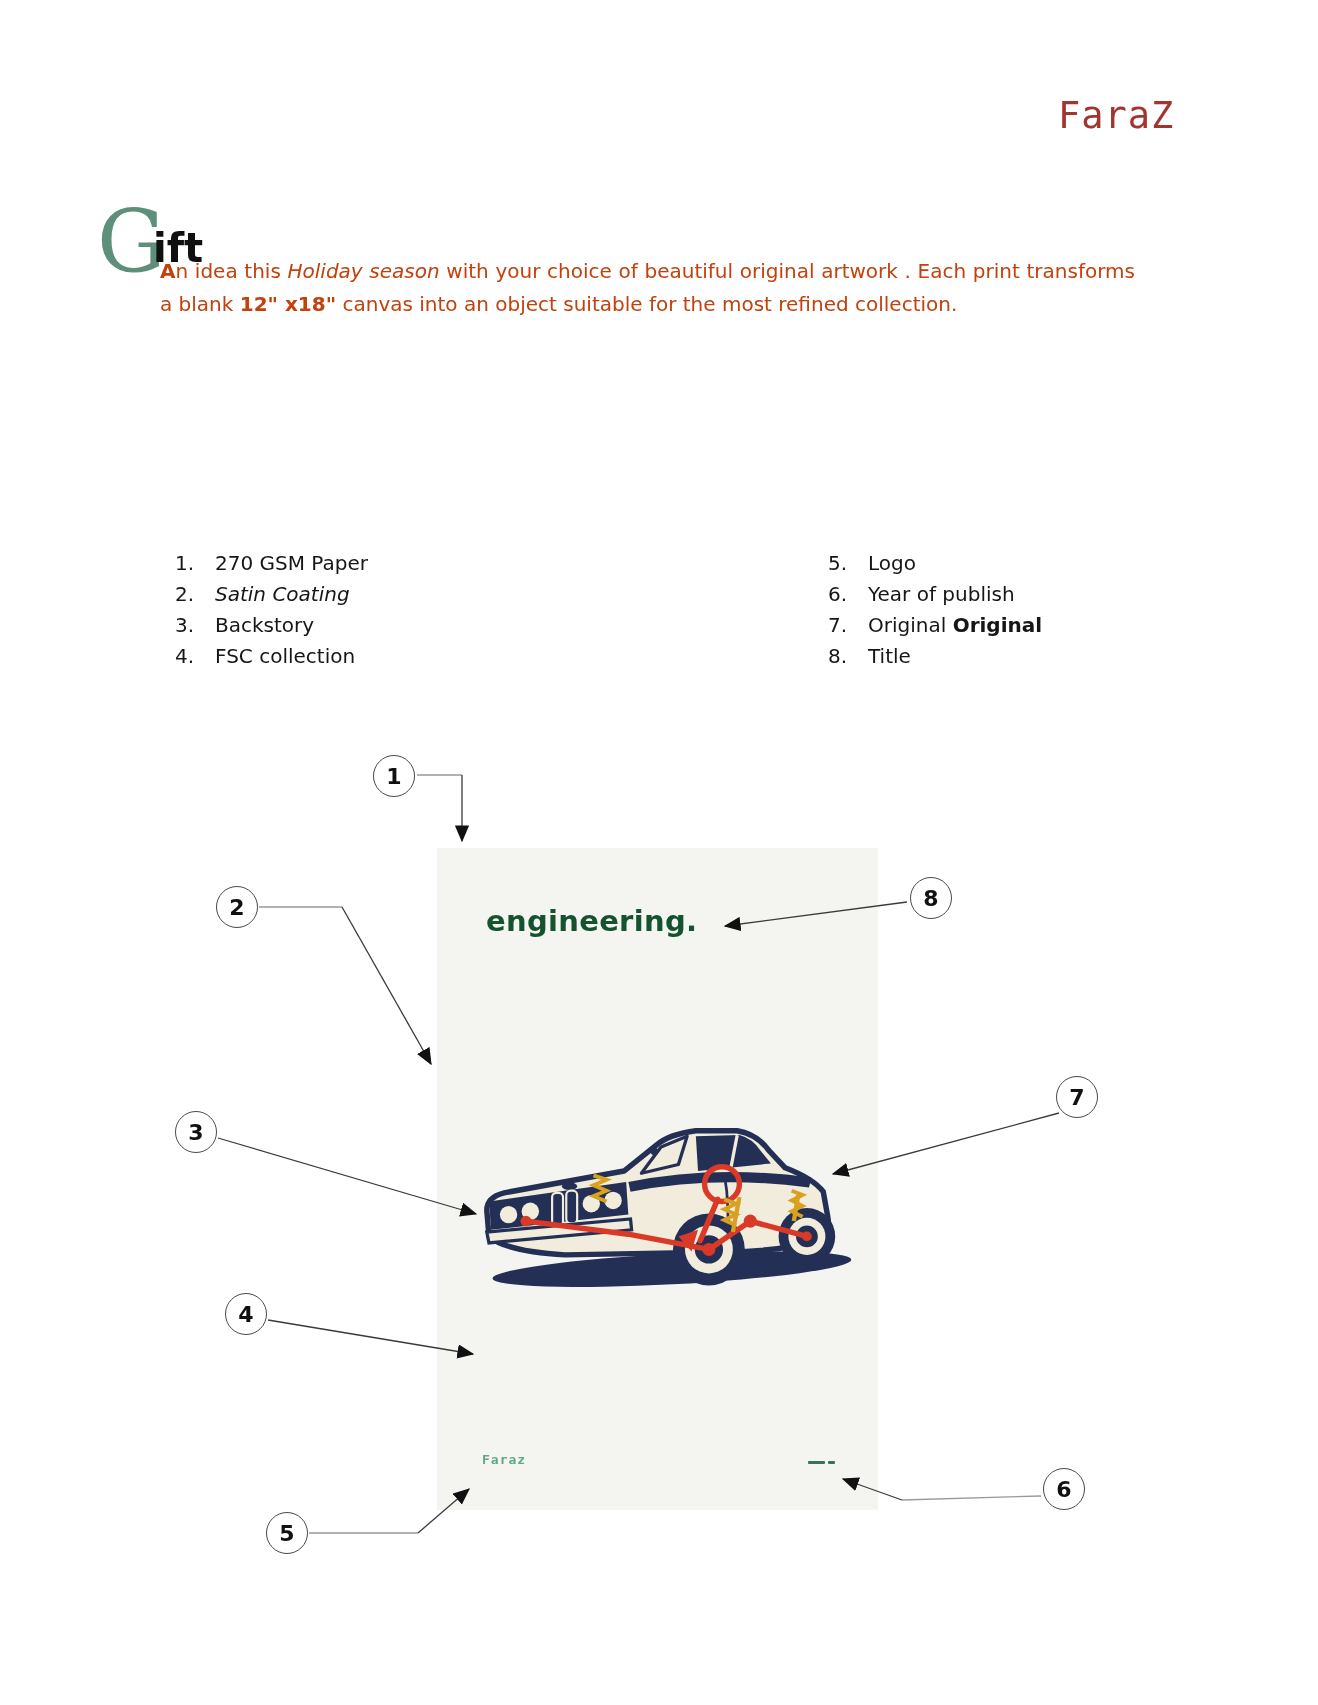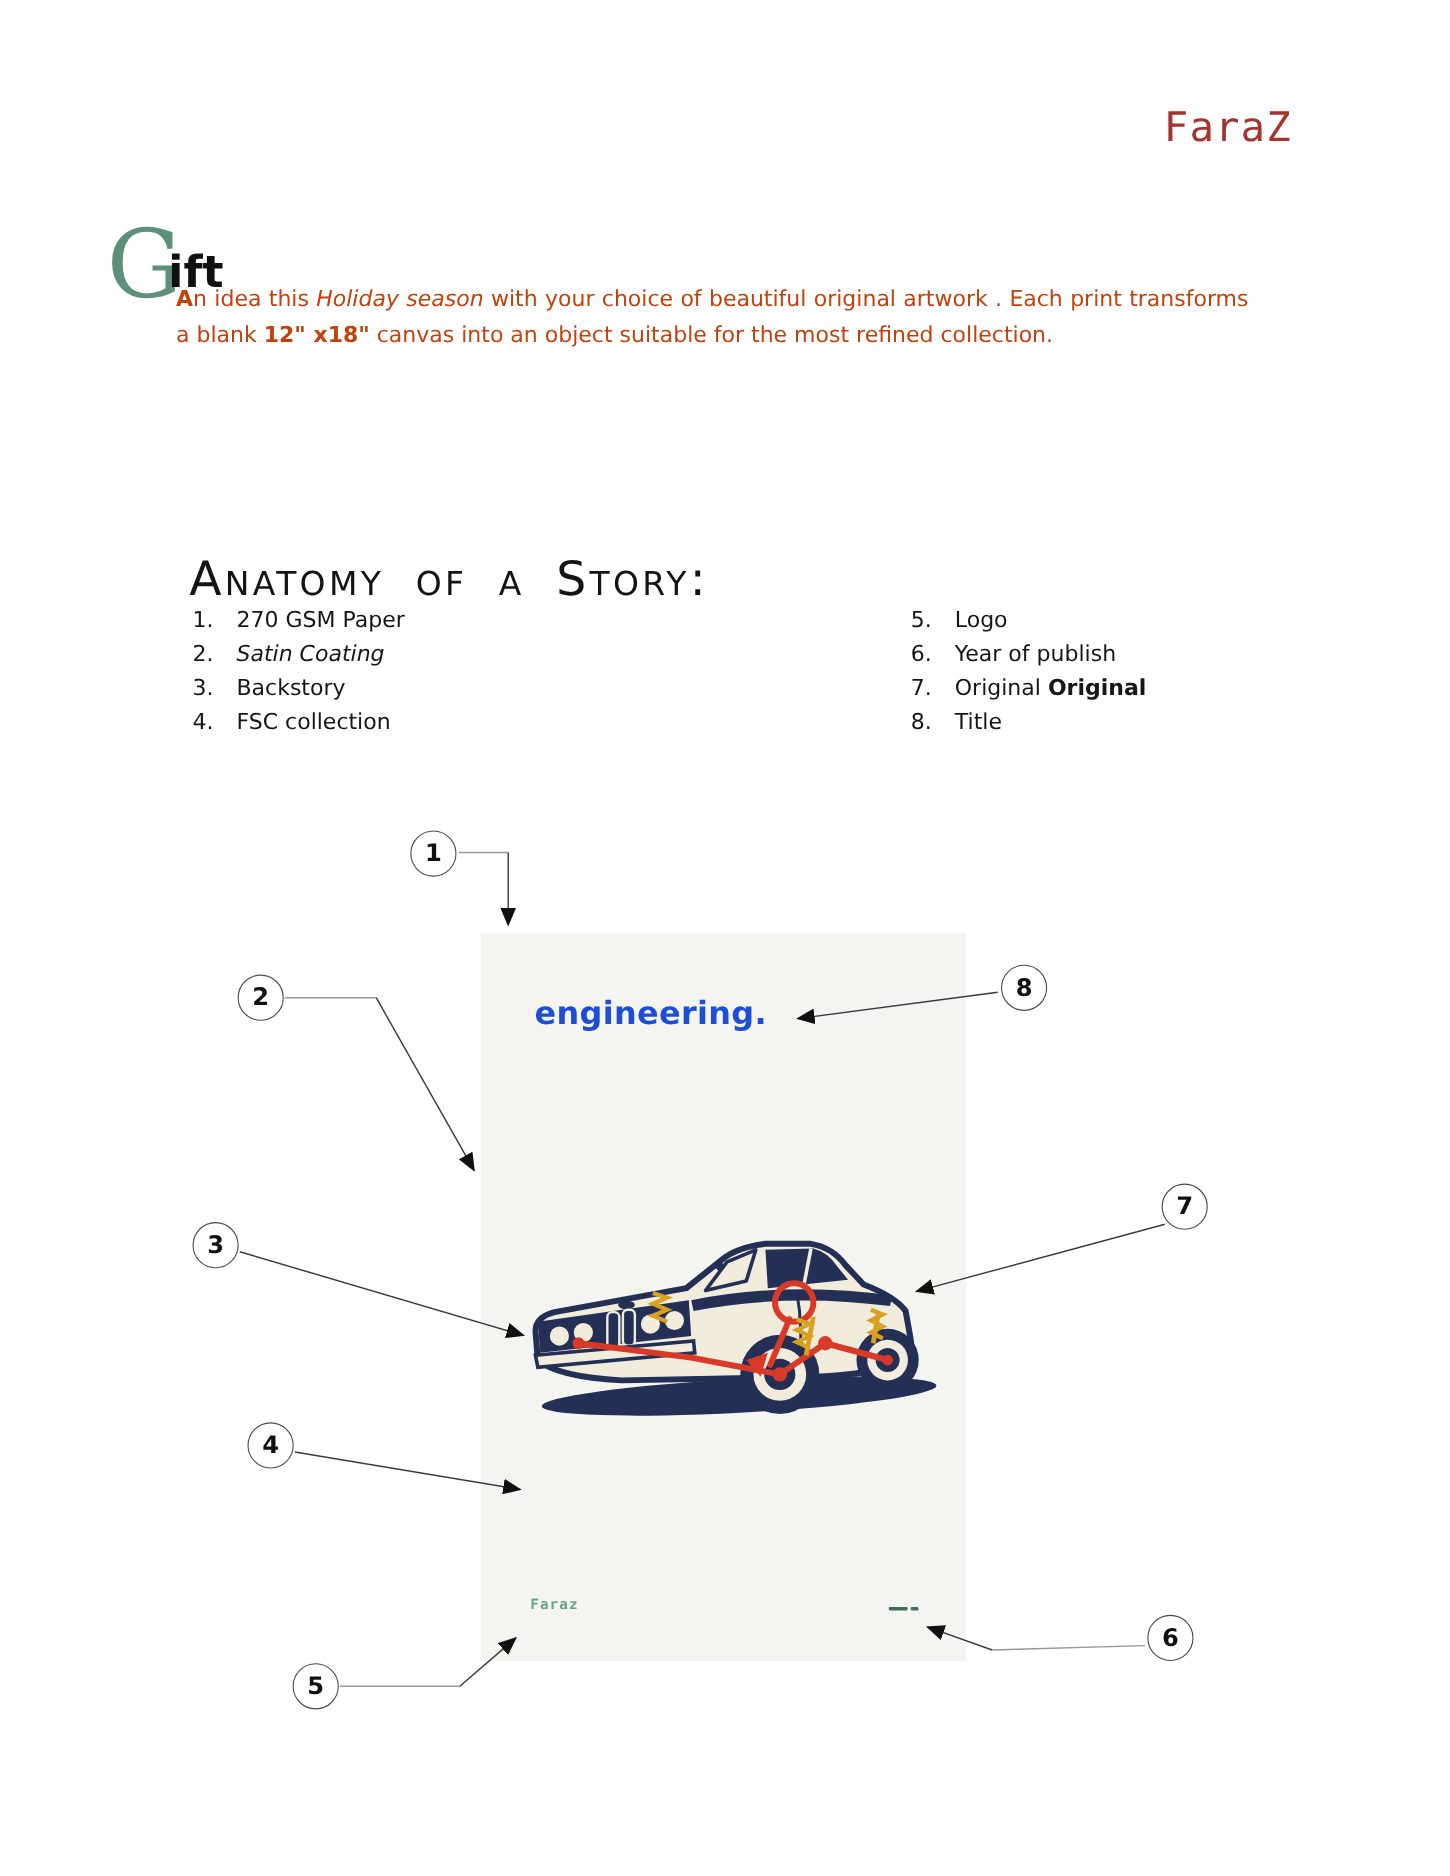--- a/index.html
+++ b/index.html
@@ -19,21 +19,21 @@
         font-variant:small-caps;letter-spacing:3px;word-spacing:12px;color:#141414;}
 
   .anatomy-list{position:absolute;top:551px;font-size:20px;color:#161616;}
   .anatomy-list.left{left:175px;}
   .anatomy-list.right{left:828px;}
   .li{height:31px;display:flex;align-items:flex-start;}
   .li .num{width:40px;flex:0 0 40px;}
 
   .poster{position:absolute;left:437px;top:848px;width:441px;height:662px;background:#f4f4f1;}
   .poster-title{position:absolute;left:49px;top:56px;font-size:29px;font-weight:bold;
-        letter-spacing:0.3px;color:#1d4ed8;}
+        letter-spacing:0.3px;color:#14532d;}
   .car-svg{position:absolute;left:28px;top:238px;width:392px;height:218px;}
   .poster-logo{position:absolute;left:45px;top:604px;font-family:"DejaVu Sans Mono","Liberation Mono",monospace;
         font-size:13px;font-weight:bold;color:#5fa881;letter-spacing:1px;}
   .year-mark{position:absolute;left:371px;top:613px;display:flex;gap:3px;}
   .year-mark i{display:block;height:3px;background:#3c6f60;border-radius:1px;}
   .year-mark i.w1{width:17px;}
   .year-mark i.w2{width:7px;}
 
   .callout{position:absolute;width:42px;height:42px;border:1.4px solid #4a4a4a;border-radius:50%;
         background:#fff;display:flex;align-items:center;justify-content:center;
@@ -45,21 +45,20 @@
 <body>
 
 <div class="page">
 
   <div class="brand-logo">FaraZ</div>
 
   <span class="gift-dropcap">G</span>
   <span class="gift-rest">ift</span>
   <p class="gift-para"><span style="font-weight: bold;">A</span><span>n idea this </span><span style="font-style: italic;">Holiday season</span><span> with your choice of beautiful original artwork .  Each print transforms a blank </span><span style="font-weight: bold;">12" x18"</span><span> canvas into an object suitable for the most refined collection.</span></p>
 
-  <h2 class="anatomy-heading">Anatomy of a Story:</h2>
 
   <div class="anatomy-list left">
     <div class="li">
       <span class="num">1.</span>
       <span class="txt"><span style="font-weight: normal;">270 GSM</span><span> Paper</span></span>
     </div>
     <div class="li">
       <span class="num">2.</span>
       <span class="txt"><span style="font-style: italic; text-align: center;">Satin Coating</span></span>
     </div>

